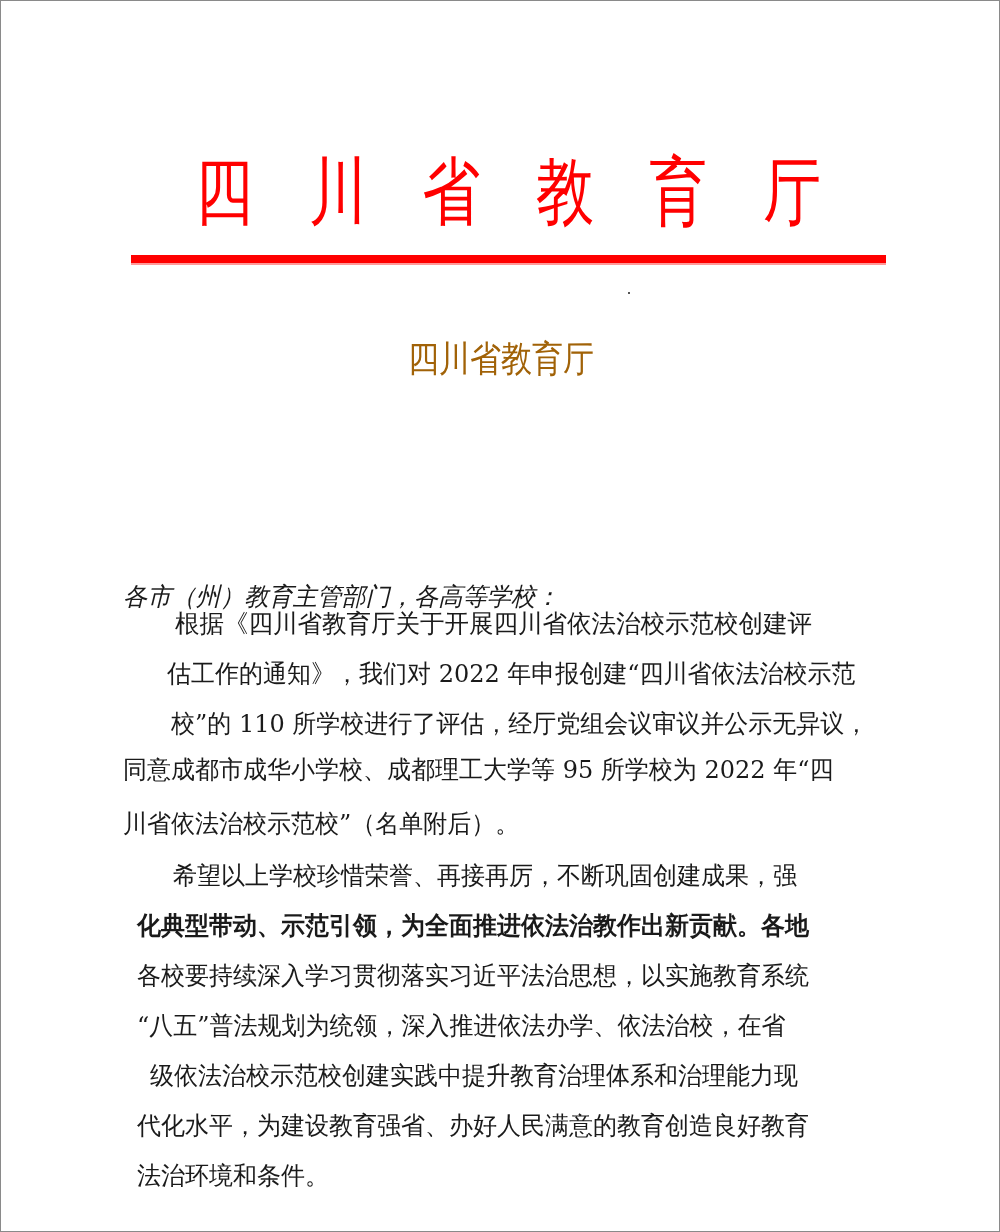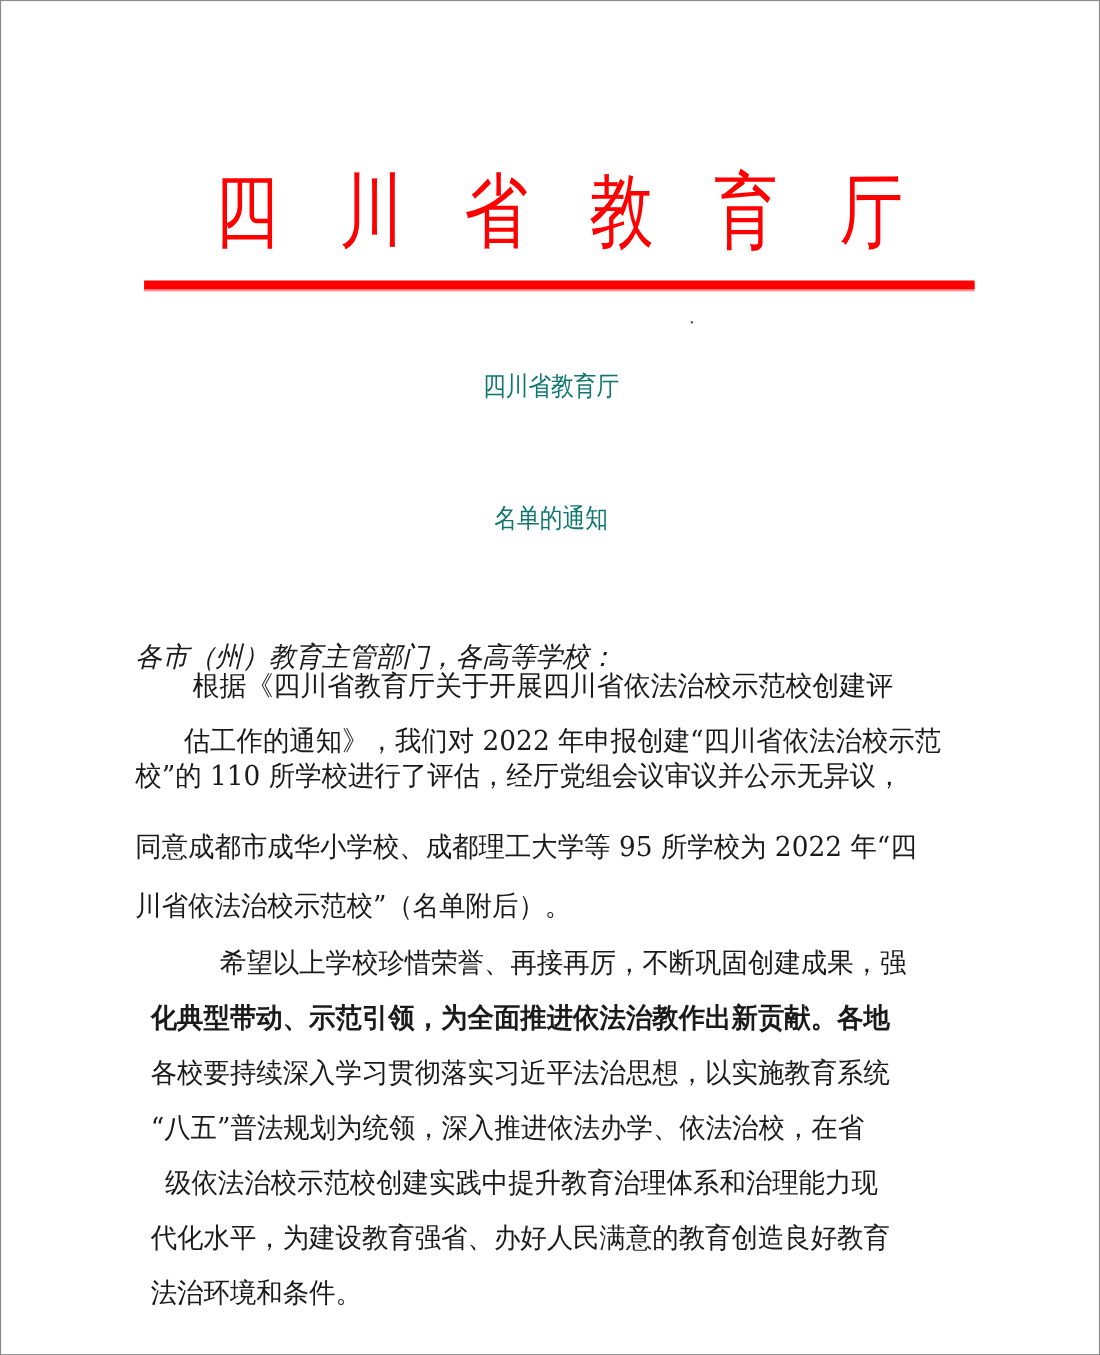--- a/index.html
+++ b/index.html
@@ -19,21 +19,21 @@
   .redline {
     position: absolute; left: 130px; top: 254px; width: 755px; height: 8px;
     background: #ff0000; box-shadow: 0 2px 0 #ff9a9a;
   }
   .dot {
     position: absolute; left: 627px; top: 291px; width: 2px; height: 2px; background: #555;
   }
   .title {
     position: absolute; left: 100px; width: 800px; text-align: center;
     font-family: "DejaVu Sans", "Liberation Sans", sans-serif;
-    font-size: 24px; color: #0f766e;
+    font-size: 36px; color: #a16207;
   }
   .title span { display: inline-block; transform: scaleX(0.86); }
   .t1 { top: 334px; }
   .t2 { top: 394px; }
   .t3 { top: 454px; }
   .body-text {
     position: absolute; left: 122px; width: 768px;
     font-family: "DejaVu Serif", "Liberation Serif", serif;
     font-size: 25px; color: #1a1a1a; line-height: 50px;
     white-space: nowrap;
@@ -52,32 +52,31 @@
     <span>省</span>
     <span>教</span>
     <span>育</span>
     <span>厅</span>
   </div>
 
   <div class="redline"></div>
   <div class="dot"></div>
 
   <div class="title t1"><span>四川省教育厅</span></div>
-  <div class="title t3"><span>名单的通知</span></div>
 
   <div class="body-text" style="top:0;">
     <div class="line" style="top:571px;font-style:italic;"><span style="transform:scaleX(0.97);">各市（州）教育主管部门，各高等学校：</span></div>
 
     <div class="line" style="top:598px; left:52px;"><span style="transform:scaleX(0.98);">根据《四川省教育厅关于开展四川省依法治校示范校创建评</span></div>
     <div class="line" style="top:648px;margin-left:44px;"><span style="transform:scaleX(0.96);">估工作的通知》，我们对 2022 年申报创建“四川省依法治校示范</span></div>
-    <div class="line" style="top:680px;"><span style="transform:scaleX(0.96);">校”的 110 所学校进行了评估，经厅党组会议审议并公示无异议，</span></div>
+    <div class="line" style="top:698px;margin-left:48px;"><span style="transform:scaleX(0.96);">校”的 110 所学校进行了评估，经厅党组会议审议并公示无异议，</span></div>
     <div class="line" style="top:744px;text-decoration:underline;"><span style="transform:scaleX(0.96);">同意成都市成华小学校、成都理工大学等 95 所学校为 2022 年“四</span></div>
     <div class="line" style="top:798px;"><span style="transform:scaleX(0.96);">川省依法治校示范校”（名单附后）。</span></div>
 
-    <div class="line" style="top:850px; left:77px;"><span style="transform:scaleX(0.96);">希望以上学校珍惜荣誉、再接再厉，不断巩固创建成果，强</span></div>
+    <div class="line" style="top:850px; left:50px;"><span style="transform:scaleX(0.96);">希望以上学校珍惜荣誉、再接再厉，不断巩固创建成果，强</span></div>
     <div class="line" style="top:900px; left:14px;font-weight:bold;"><span style="transform:scaleX(0.96);">化典型带动、示范引领，为全面推进依法治教作出新贡献。各地</span></div>
     <div class="line" style="top:950px; left:14px;"><span style="transform:scaleX(0.96);">各校要持续深入学习贯彻落实习近平法治思想，以实施教育系统</span></div>
     <div class="line" style="top:1000px; left:14px;"><span style="transform:scaleX(0.96);">“八五”普法规划为统领，深入推进依法办学、依法治校，在省</span></div>
     <div class="line" style="top:1050px; left:27px;"><span style="transform:scaleX(0.96);">级依法治校示范校创建实践中提升教育治理体系和治理能力现</span></div>
     <div class="line" style="top:1100px; left:14px;"><span style="transform:scaleX(0.96);">代化水平，为建设教育强省、办好人民满意的教育创造良好教育</span></div>
     <div class="line" style="top:1150px; left:14px;"><span style="transform:scaleX(0.96);">法治环境和条件。</span></div>
   </div>
 
 </div>
 

